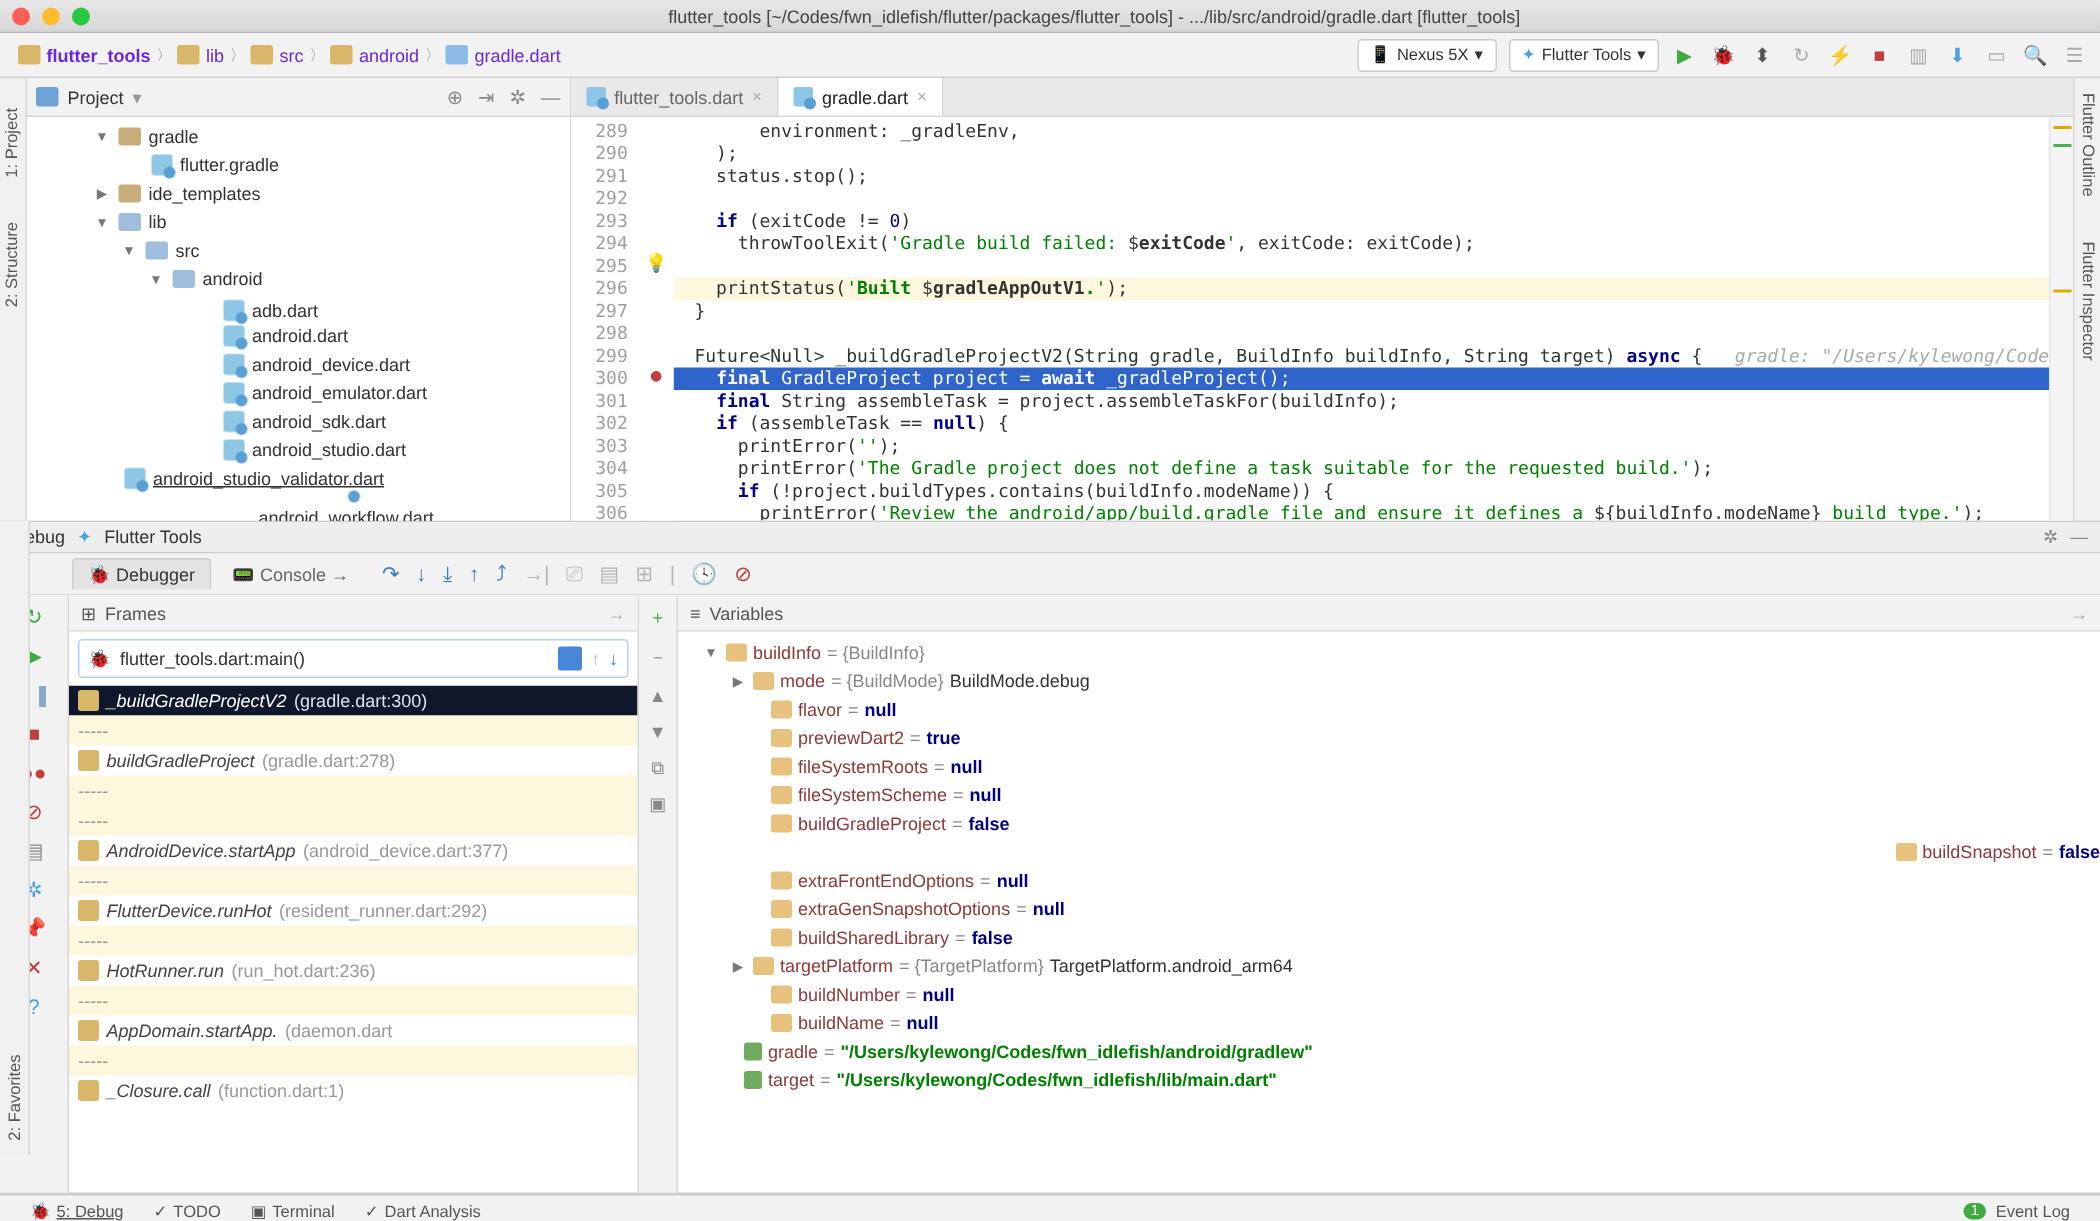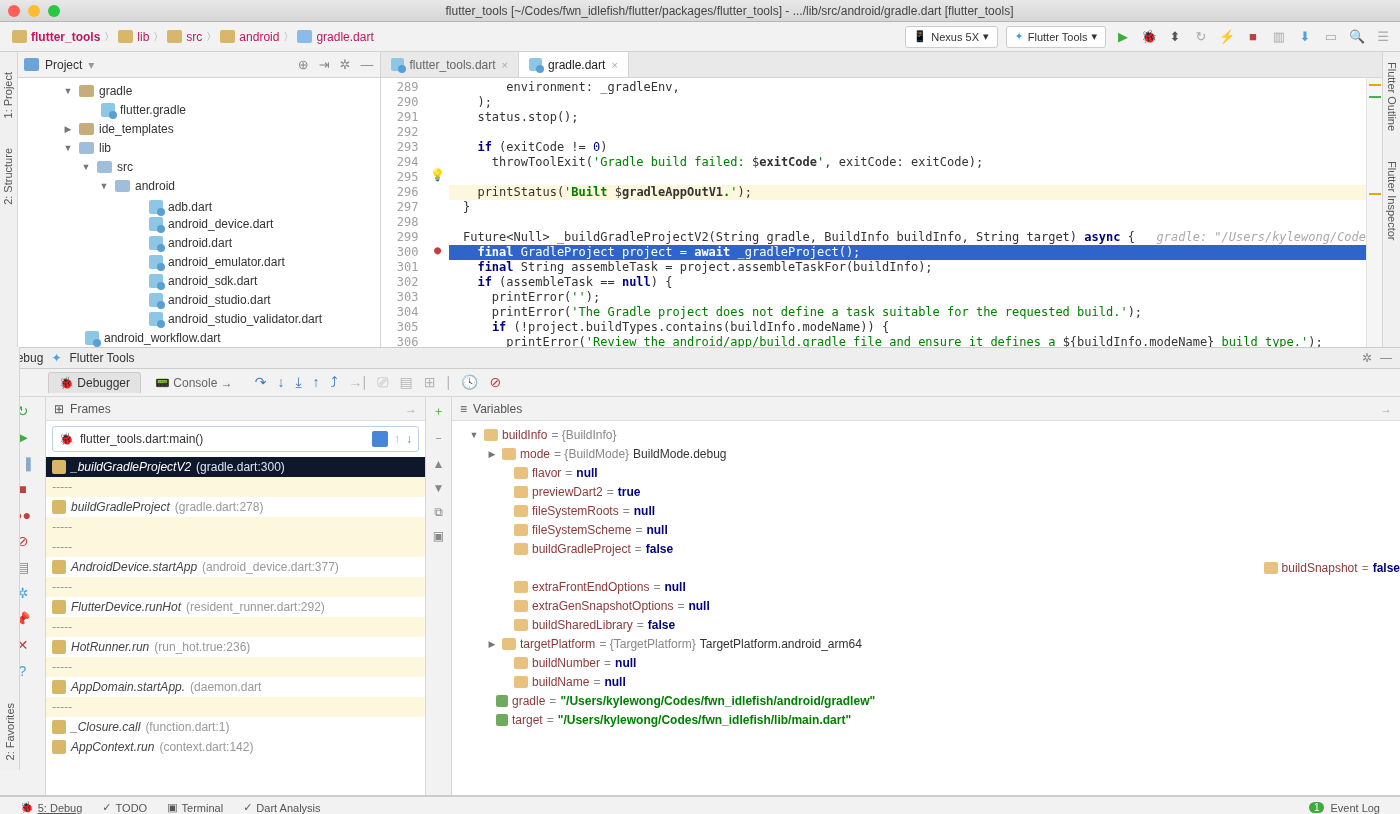--- a/index.html
+++ b/index.html
@@ -7,21 +7,21 @@
 
 
 .titlebar { height:22px; background:linear-gradient(#e8e8e8,#d6d6d6); border-bottom:1px solid #b5b5b5; display:flex; align-items:center; padding:0 8px; gap:7px; }
 .traffic { display:flex; gap:8px; }
 .dot { width:12px; height:12px; border-radius:50%; }
 .dot.red{background:#ff5f57;} .dot.yellow{background:#febc2e;} .dot.green{background:#28c840;}
 .titlebar .title { flex:1; text-align:center; font-size:12px; color:#444; }
 
 
 .toprow { height:30px; background:#f2f2f2; border-bottom:1px solid #d0d0d0; display:flex; align-items:center; padding:0 8px; }
-.crumb { display:flex; align-items:center; gap:4px; padding:0 4px; color:#be185d; }
+.crumb { display:flex; align-items:center; gap:4px; padding:0 4px; color:#6d28d9; }
 .crumb .ic { width:15px; height:13px; background:#d9b76a; border-radius:2px; display:inline-block; }
 .crumb .ic.file { background:#8bbbe8; }
 .chev { color:#888; font-size:10px; }
 .toolbar-right { margin-left:auto; display:flex; align-items:center; gap:8px; }
 .drop { height:22px; padding:0 8px; background:#fff; border:1px solid #ccc; border-radius:3px; display:flex; align-items:center; gap:4px; font-size:11px; }
 .tbtn { width:18px; height:18px; display:inline-flex; align-items:center; justify-content:center; font-size:13px; color:#555; }
 .tbtn.green{color:#3eab3e;} .tbtn.red{color:#c04040;}
 
 
 .main { display:flex; height:295px; }
@@ -221,48 +221,48 @@
           <span class="nodelbl">android</span>
         </div>
         <div class="node" style="padding-left: 114px; align-items: flex-end;">
           <span class="arrow"></span>
           <span class="fileic"></span>
           <span class="nodelbl">adb.dart</span>
         </div>
         <div class="node" style="padding-left: 114px;">
           <span class="arrow"></span>
           <span class="fileic"></span>
+          <span class="nodelbl">android.dart</span>
+        </div>
+        <div class="node" style="padding-left: 114px;">
+          <span class="arrow"></span>
+          <span class="fileic"></span>
           <span class="nodelbl">android_device.dart</span>
         </div>
         <div class="node" style="padding-left: 114px;">
           <span class="arrow"></span>
           <span class="fileic"></span>
-          <span class="nodelbl">android.dart</span>
+          <span class="nodelbl">android_emulator.dart</span>
         </div>
         <div class="node" style="padding-left: 114px;">
           <span class="arrow"></span>
           <span class="fileic"></span>
-          <span class="nodelbl">android_emulator.dart</span>
+          <span class="nodelbl">android_sdk.dart</span>
         </div>
         <div class="node" style="padding-left: 114px;">
           <span class="arrow"></span>
           <span class="fileic"></span>
-          <span class="nodelbl">android_sdk.dart</span>
-        </div>
-        <div class="node" style="padding-left: 114px;">
-          <span class="arrow"></span>
-          <span class="fileic"></span>
           <span class="nodelbl">android_studio.dart</span>
         </div>
-        <div class="node" style="padding-left: 114px;">
+        <div class="node" style="padding-left: 48px; text-decoration: underline;">
           <span class="arrow"></span>
           <span class="fileic"></span>
           <span class="nodelbl">android_studio_validator.dart</span>
         </div>
-        <div class="node" style="padding-left: 50px;">
+        <div class="node" style="padding-left: 64px; flex-direction: column;">
           <span class="arrow"></span>
           <span class="fileic"></span>
           <span class="nodelbl">android_workflow.dart</span>
         </div>
       </div>
   </div>
 
   <div class="editor-wrap">
     <div class="tabs" id="edtabs">
         <div class="tab">
@@ -426,44 +426,39 @@
           <span class="fn">FlutterDevice.runHot</span> 
           <span class="loc">(resident_runner.dart:292)</span>
         </div>
         <div class="frame gap">
           <span>-----</span> 
           <asynchronous gap=""></asynchronous>
         </div>
         <div class="frame">
           <span class="fi"></span>
           <span class="fn">HotRunner.run</span> 
-          <span class="loc">(run_hot.true:236)</span>
+          <span class="loc">(run_hot.dart:236)</span>
         </div>
         <div class="frame gap">
           <span>-----</span> 
           <asynchronous gap=""></asynchronous>
         </div>
         <div class="frame">
           <span class="fi"></span>
           <span class="fn">AppDomain.startApp.<anonymous closure=""></anonymous></span> 
           <span class="loc">(daemon.dart</span>
         </div>
         <div class="frame gap">
           <span>-----</span> 
           <asynchronous gap=""></asynchronous>
         </div>
         <div class="frame">
           <span class="fi"></span>
           <span class="fn">_Closure.call</span> 
           <span class="loc">(function.dart:1)</span>
-        </div>
-        <div class="frame">
-          <span class="fi"></span>
-          <span class="fn">AppContext.run <anonymous closure=""></anonymous></span> 
-          <span class="loc">(context.dart:142)</span>
         </div>
       </div>
   </div>
 
   <div class="vgap-tools">
     <span style="color:#3eab3e">＋</span>
     <span>－</span>
     <span>▲</span>
     <span>▼</span>
     <span>⧉</span>

